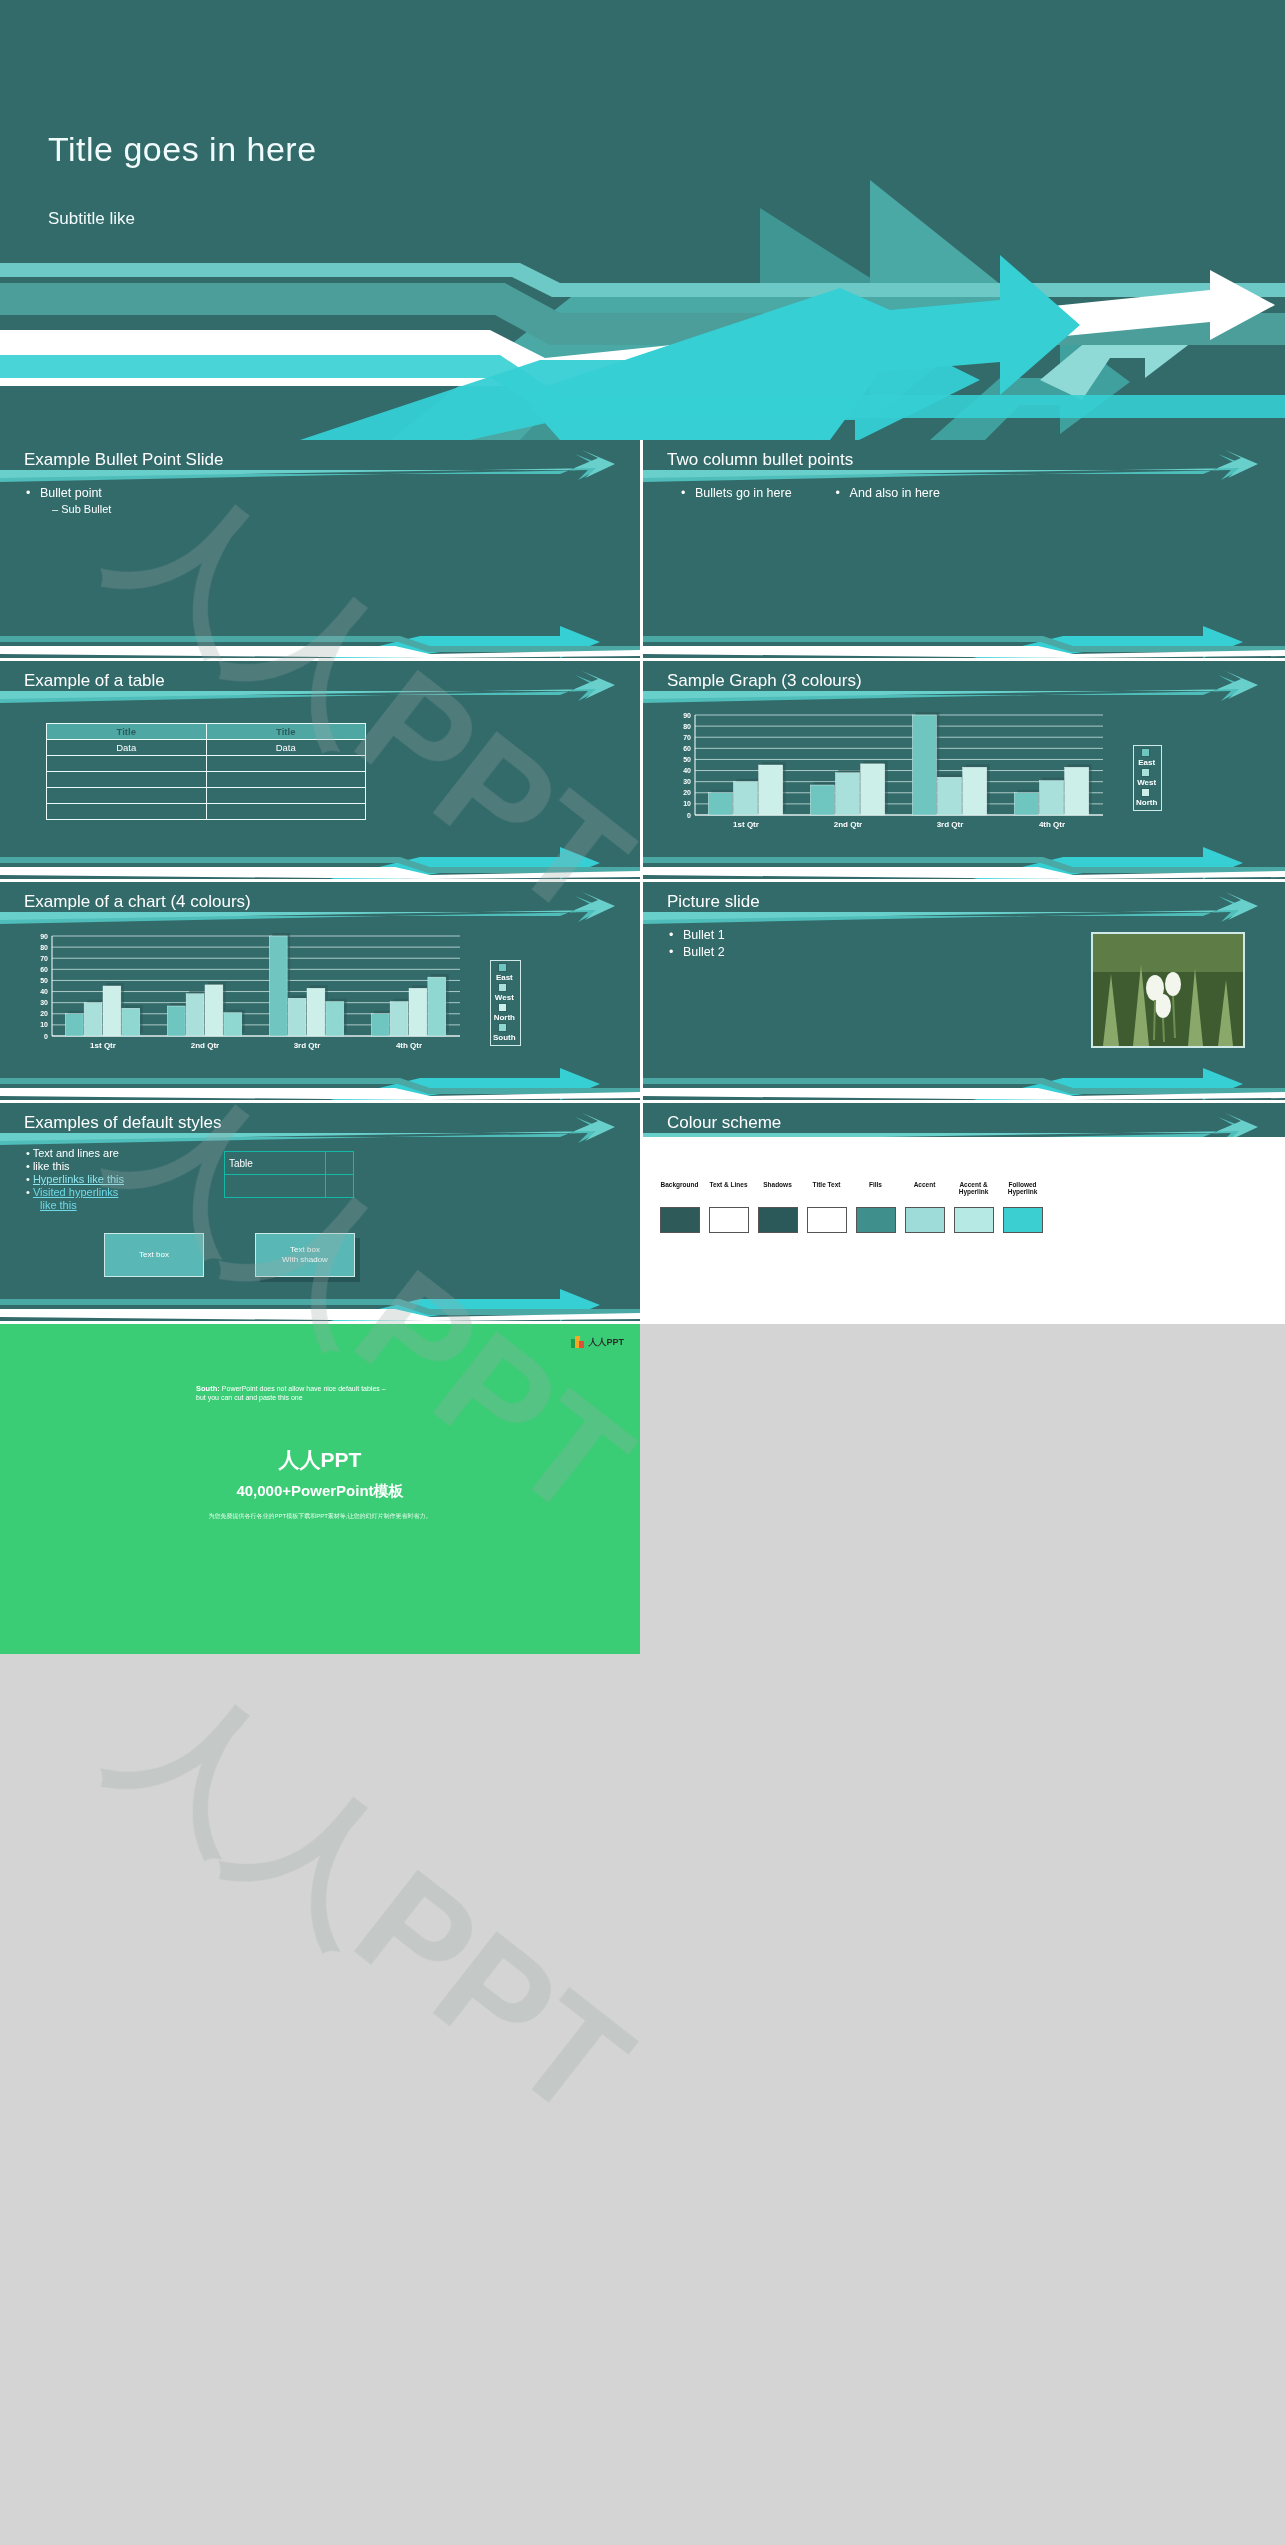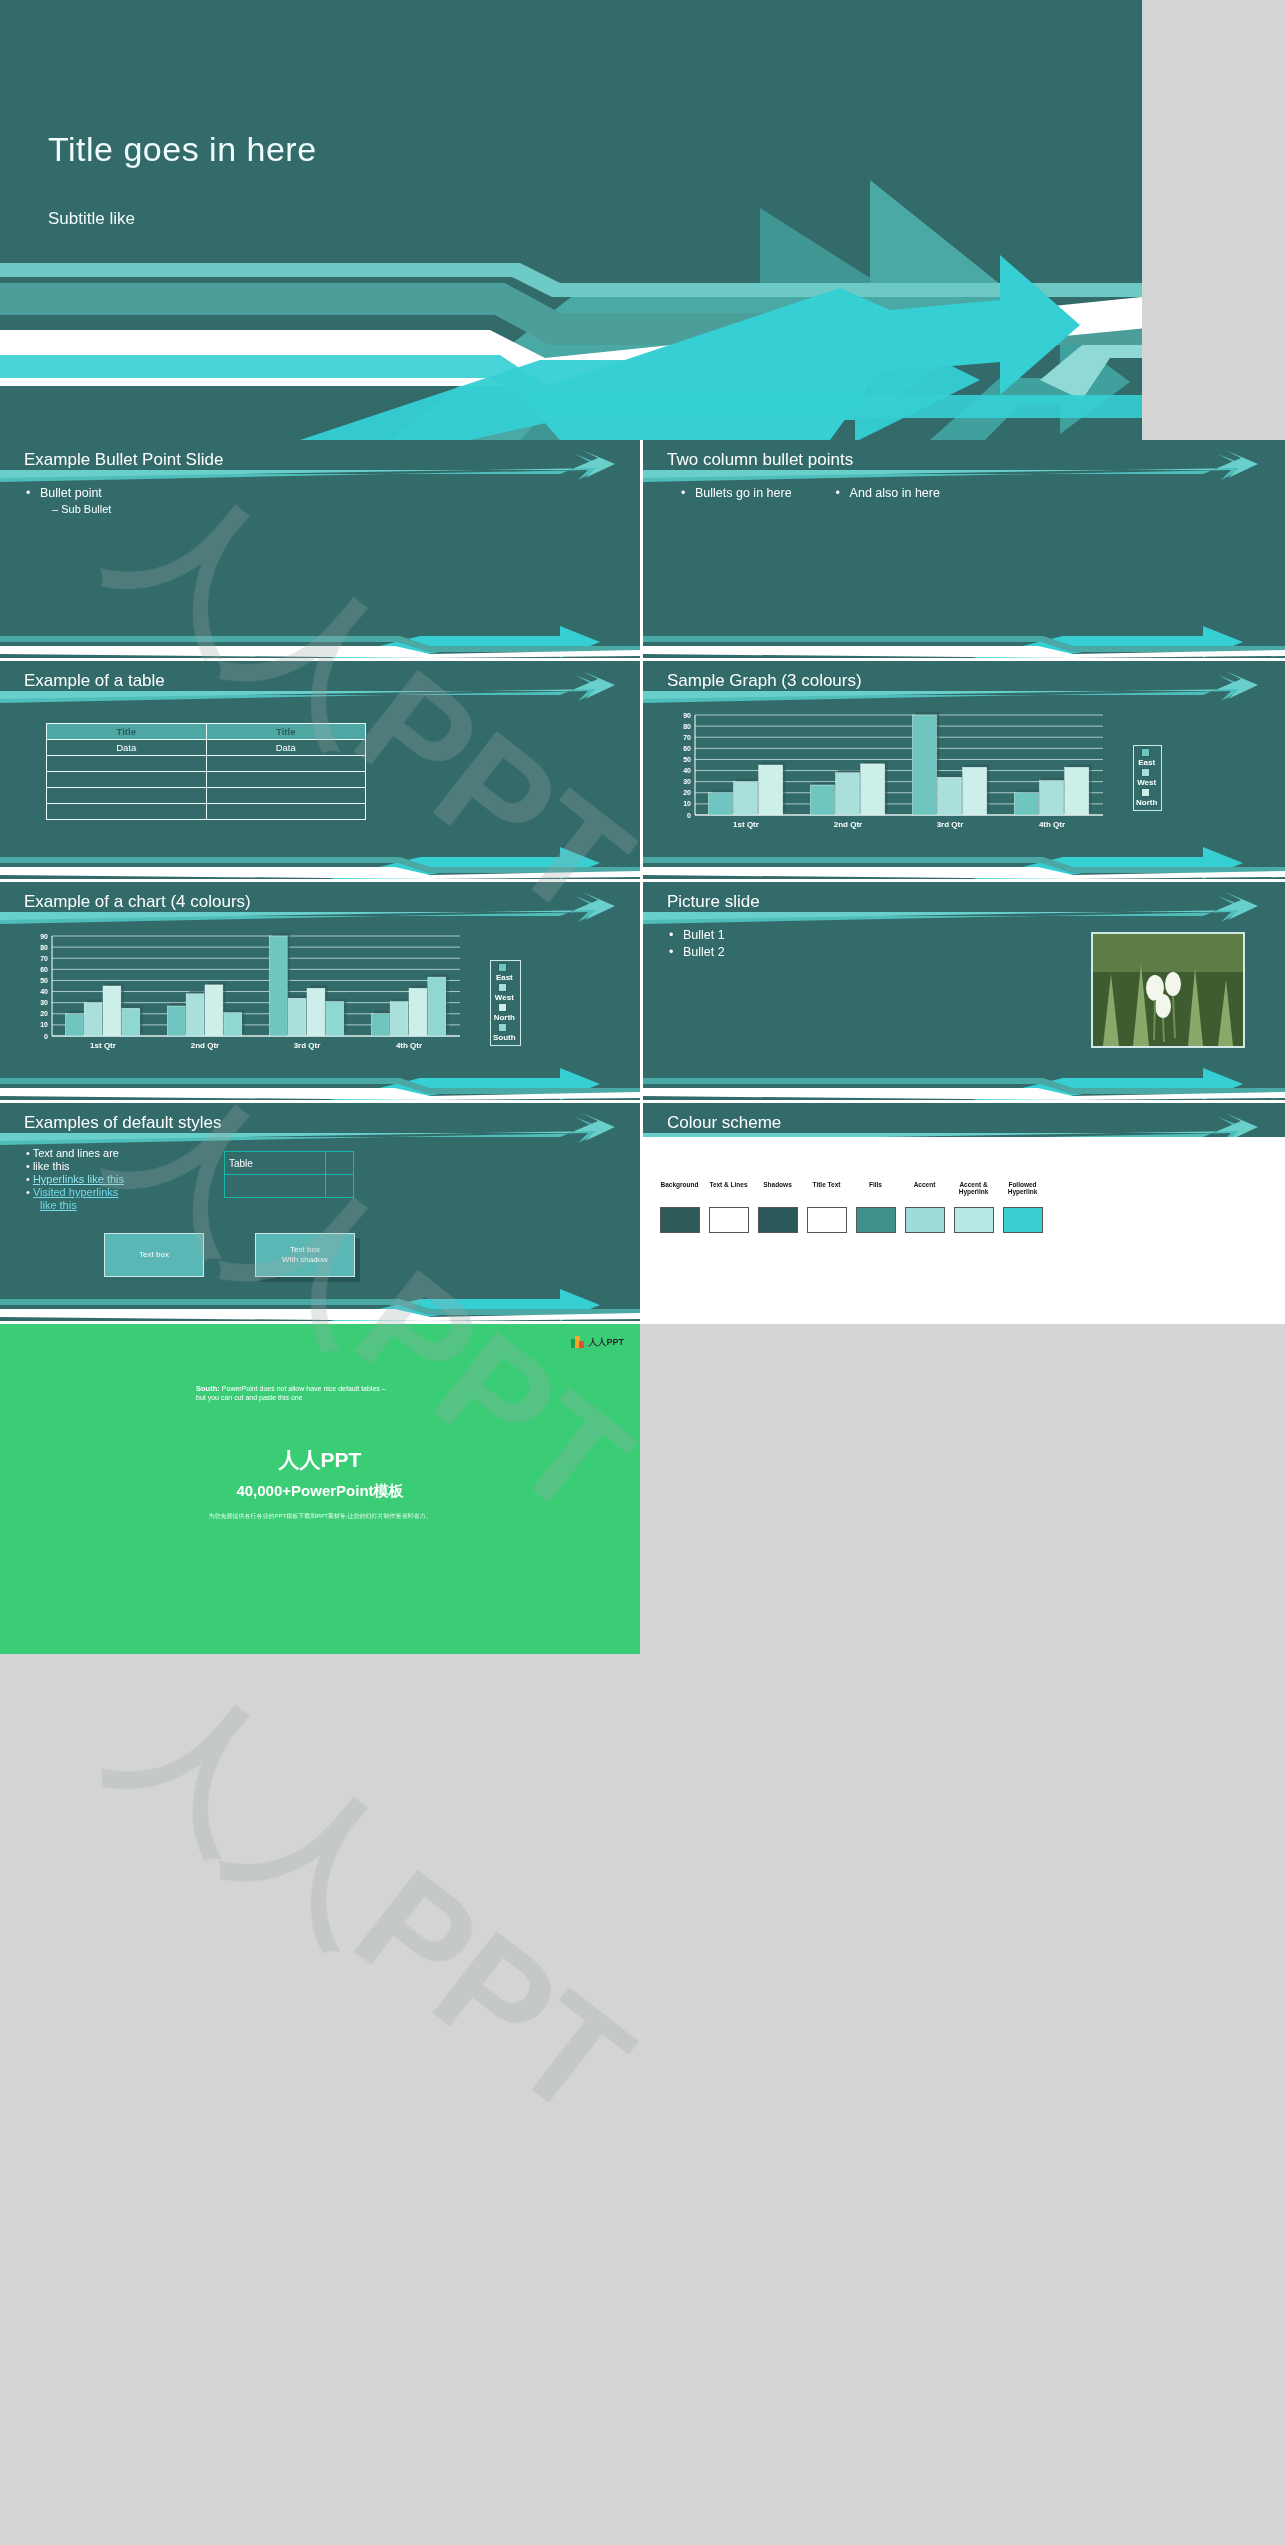--- a/index.html
+++ b/index.html
@@ -1,19 +1,19 @@
 <!DOCTYPE html>
 <html><head>
 <meta charset="utf-8">
 <style>
   html,body{margin:0;padding:0;background:#d4d4d4;}
   body{width:1285px;height:2545px;font-family:"Liberation Sans",sans-serif;position:relative;overflow:hidden;}
 
   
-  .hero{position:relative;width:1142px;height:440px;background:#336b6b;overflow:hidden;}
+  .hero{position:relative;width:1285px;height:440px;background:#336b6b;overflow:hidden;}
   .hero-title{position:absolute;left:48px;top:130px;font-size:34px;color:#f2fbfb;letter-spacing:.5px;}
   .hero-sub{position:absolute;left:48px;top:209px;font-size:17px;color:#f2fbfb;}
   .hero svg{position:absolute;left:0;top:0;width:1285px;height:440px;}
 
   
   .grid{position:relative;width:1285px;}
   .row{display:flex;width:1285px;}
   .slide{position:relative;width:640px;height:218px;background:#336b6b;overflow:hidden;border-right:3px solid #ffffff;border-bottom:3px solid #ffffff;}
   .slide.right{width:642px;border-right:none;}
   .slide svg.deco{position:absolute;left:0;top:0;width:100%;height:100%;pointer-events:none;}

